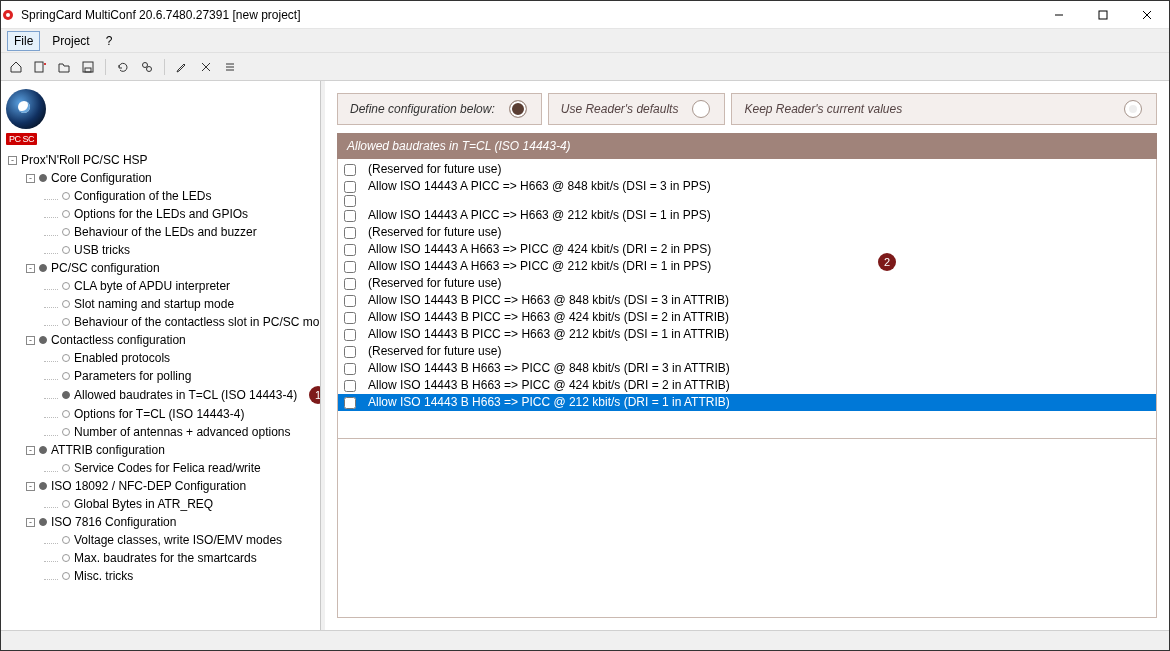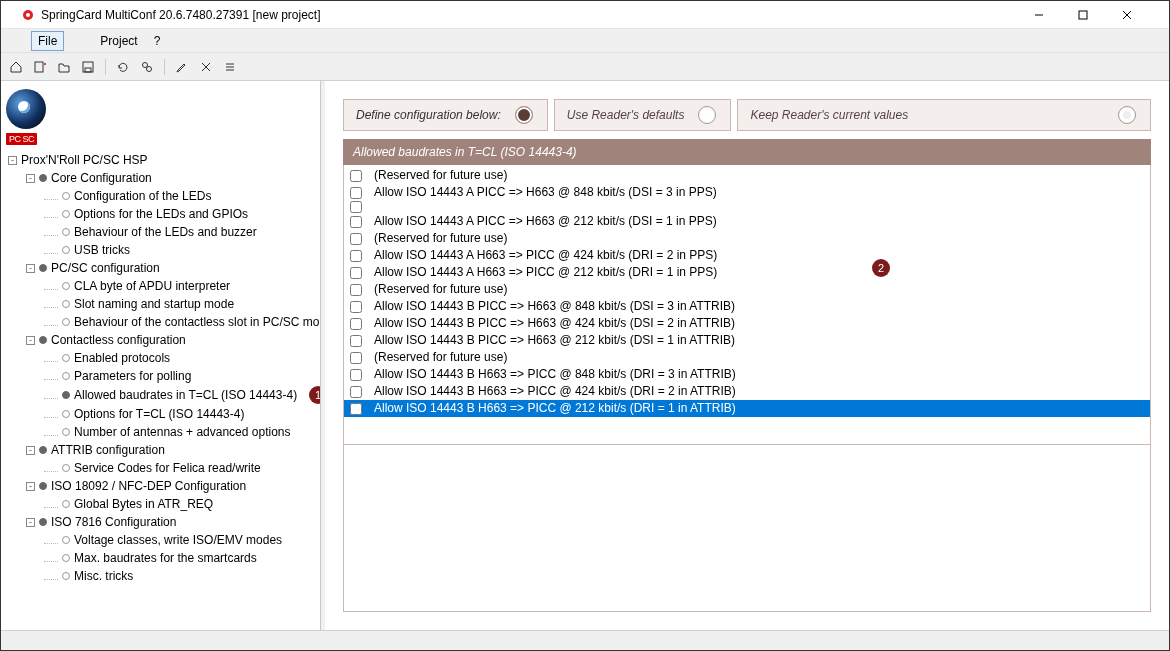--- a/index.html
+++ b/index.html
@@ -1,42 +1,42 @@
 <!DOCTYPE html>
 <html><head>
 <meta charset="utf-8">
 <style>
   * { box-sizing: border-box; font-family: "Segoe UI", Tahoma, sans-serif; font-size: 12px; }
   html, body { margin: 0; padding: 0; height: 100%; background: #fff; }
   .window { width: 1170px; height: 651px; border: 1px solid #333; background: #fff; display: flex; flex-direction: column; position: relative; }
 
   
-  .titlebar { height: 28px; display: flex; align-items: center; padding: 0 20px; background: #fff; border-bottom: 1px solid #e5e5e5; }
+  .titlebar { height: 28px; display: flex; align-items: center; padding: 0 0; background: #fff; border-bottom: 1px solid #e5e5e5; }
   .titlebar .app-icon { width: 14px; height: 14px; margin-right: 6px; }
   .titlebar .title { flex: 1 1 auto; color: #000; }
   .winctrls { display: flex; gap: 0; }
   .winctrl { width: 44px; height: 28px; display: flex; align-items: center; justify-content: center; cursor: default; }
   .winctrl svg { stroke: #000; }
 
   
   .menubar { height: 24px; background: #f0f0f0; display: flex; align-items: center; padding: 0 6px; gap: 6px; border-bottom: 1px solid #e0e0e0; }
-  .menubar-item { padding: 2px 6px; cursor: default; margin-left: 24px; }
+  .menubar-item { padding: 2px 6px; cursor: default; }
   .menubar-item.active { border: 1px solid #7da2ce; background: #e5f1fb; }
   .menubar-help { padding: 2px 4px; }
 
   
   .toolbar { height: 28px; background: #f0f0f0; display: flex; align-items: center; padding: 0 6px; gap: 6px; border-bottom: 1px solid #d0d0d0; }
   .toolbar-btn { width: 18px; height: 18px; display: flex; align-items: center; justify-content: center; cursor: default; }
   .toolbar-sep { width: 1px; height: 16px; background: #ccc; margin: 0 2px; }
 
   
   .body-row { flex: 1 1 auto; display: flex; min-height: 0; }
   .left-pane { width: 320px; border-right: 1px solid #c8c8c8; display: flex; flex-direction: column; padding: 4px 3px; overflow: auto; background:#fff; }
   .splitter { width:4px; background:#f0f0f0; }
-  .right-pane { flex: 1 1 auto; display: flex; flex-direction: column; padding: 18px; min-width: 0; }
+  .right-pane { flex: 1 1 auto; display: flex; flex-direction: column; padding: 12px; min-width: 0; }
 
   
   .device-block { display: flex; flex-direction: column; align-items: flex-start; gap: 4px; padding: 4px 2px 6px 2px; }
   .device-icon { width: 40px; height: 40px; border-radius: 50%; background: radial-gradient(circle at 35% 35%, #5aa0e0 0%, #103060 55%, #000 100%); position: relative; }
   .device-icon::after { content:""; position:absolute; width:12px; height:12px; border-radius:50%; background:#fff; top:12px; left:12px; box-shadow: inset -2px -2px 0 #6aa6dc; }
   .pcsc-badge { font-size: 9px; background: #c00; color: #fff; padding: 1px 3px; border-radius: 1px; letter-spacing: -0.5px; }
 
   
   .tree { flex: 1 1 auto; }
   .tree-node { display:flex; align-items:center; gap:4px; padding: 1px 0 1px 4px; cursor: default; white-space: nowrap; line-height:16px; }

